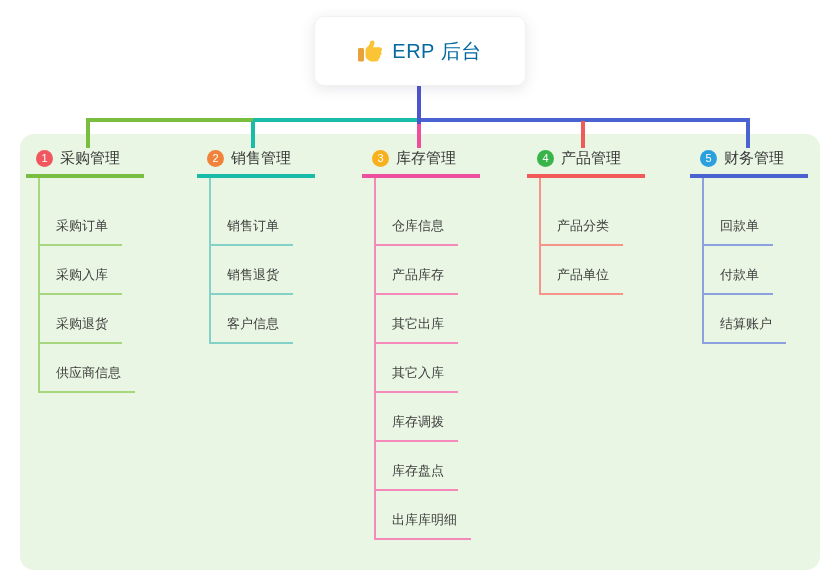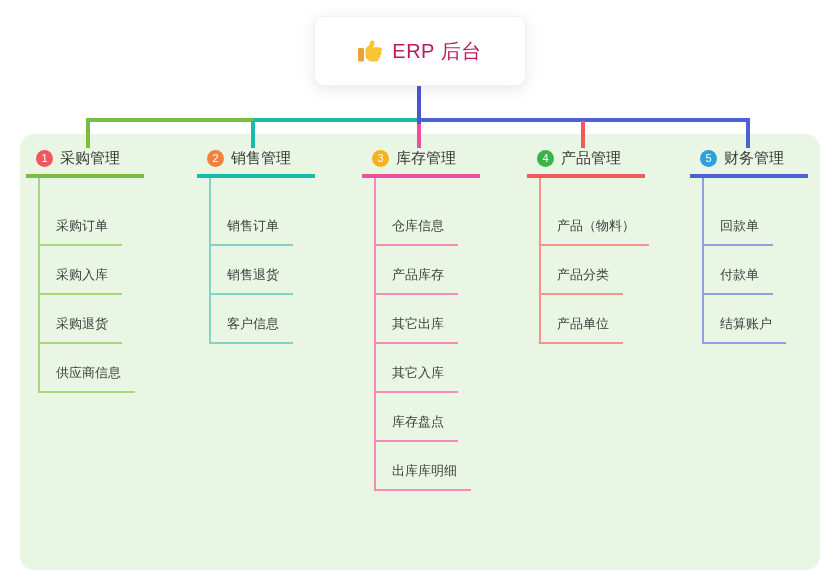--- a/index.html
+++ b/index.html
@@ -7,21 +7,21 @@
     position:relative;width:839px;height:588px;background:#ffffff;
     font-family:"Liberation Sans","DejaVu Sans",sans-serif;overflow:hidden;
   }
   
   .root-card{
     position:absolute;left:314px;top:16px;width:210px;height:68px;
     background:#fff;border:1px solid #f2f2f2;border-radius:10px;
     box-shadow:0 3px 14px rgba(60,70,90,.13);
     display:flex;align-items:center;justify-content:center;gap:10px;z-index:3;
   }
-  .root-title{font-size:20px;color:#be185d;letter-spacing:.5px;}
+  .root-title{font-size:20px;color:#0369a1;letter-spacing:.5px;}
   .thumb-svg{width:24px;height:24px;display:block;}
   
   .vline-root{position:absolute;left:417px;top:84px;width:4px;height:40px;z-index:2;}
   .bus{position:absolute;top:118px;height:4px;z-index:1;}
   .drop{position:absolute;top:121px;width:4px;height:27px;z-index:1;}
   
   .panel{
     position:absolute;left:20px;top:134px;width:800px;height:436px;
     background:#e9f6e3;border-radius:14px;
   }
@@ -123,40 +123,40 @@
   </div>
 
   <div class="sub-item">
     <span class="sub-label" style="border-bottom-color: rgb(244, 137, 186);">其它出库</span>
   </div>
 
   <div class="sub-item">
     <span class="sub-label" style="border-bottom-color: rgb(244, 137, 186);">其它入库</span>
   </div>
 
+  <div class="sub-item">
+    <span class="sub-label" style="border-bottom-color: rgb(244, 137, 186);">库存调拨</span>
+  </div>
 
   <div class="sub-item">
     <span class="sub-label" style="border-bottom-color: rgb(244, 137, 186);">库存盘点</span>
   </div>
 
   <div class="sub-item">
     <span class="sub-label" style="border-bottom-color: rgb(244, 137, 186);">出库库明细</span>
   </div>
 </div>
   </div>
 
   <div class="branch" style="left: 507px;">
     <div class="branch-header" style="border-bottom-color: rgb(242, 90, 90);">
       <span class="badge" style="background: rgb(56, 180, 74);">4</span>
       <span class="branch-label">产品管理</span>
     </div>
     <div class="subs" style="border-left-color: rgb(246, 148, 138);">
-  <div class="sub-item">
-    <span class="sub-label" style="border-bottom-color: rgb(246, 148, 138);">产品（物料）</span>
-  </div>
 
   <div class="sub-item">
     <span class="sub-label" style="border-bottom-color: rgb(246, 148, 138);">产品分类</span>
   </div>
 
   <div class="sub-item">
     <span class="sub-label" style="border-bottom-color: rgb(246, 148, 138);">产品单位</span>
   </div>
 </div>
   </div>

